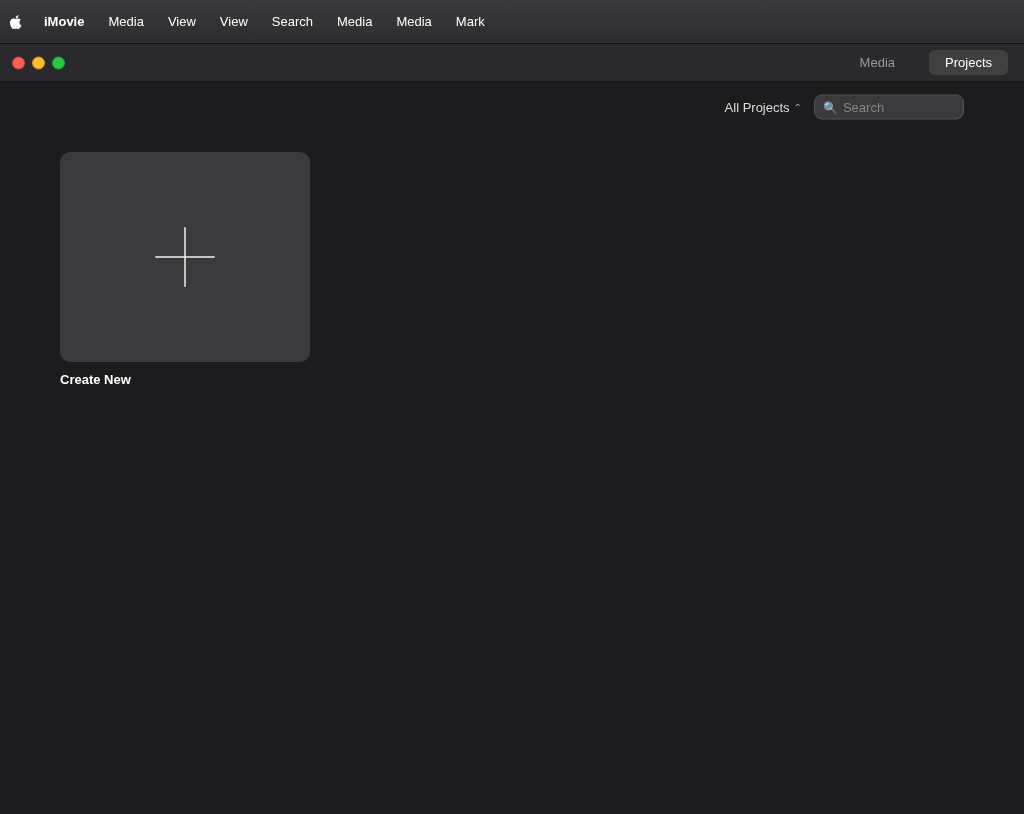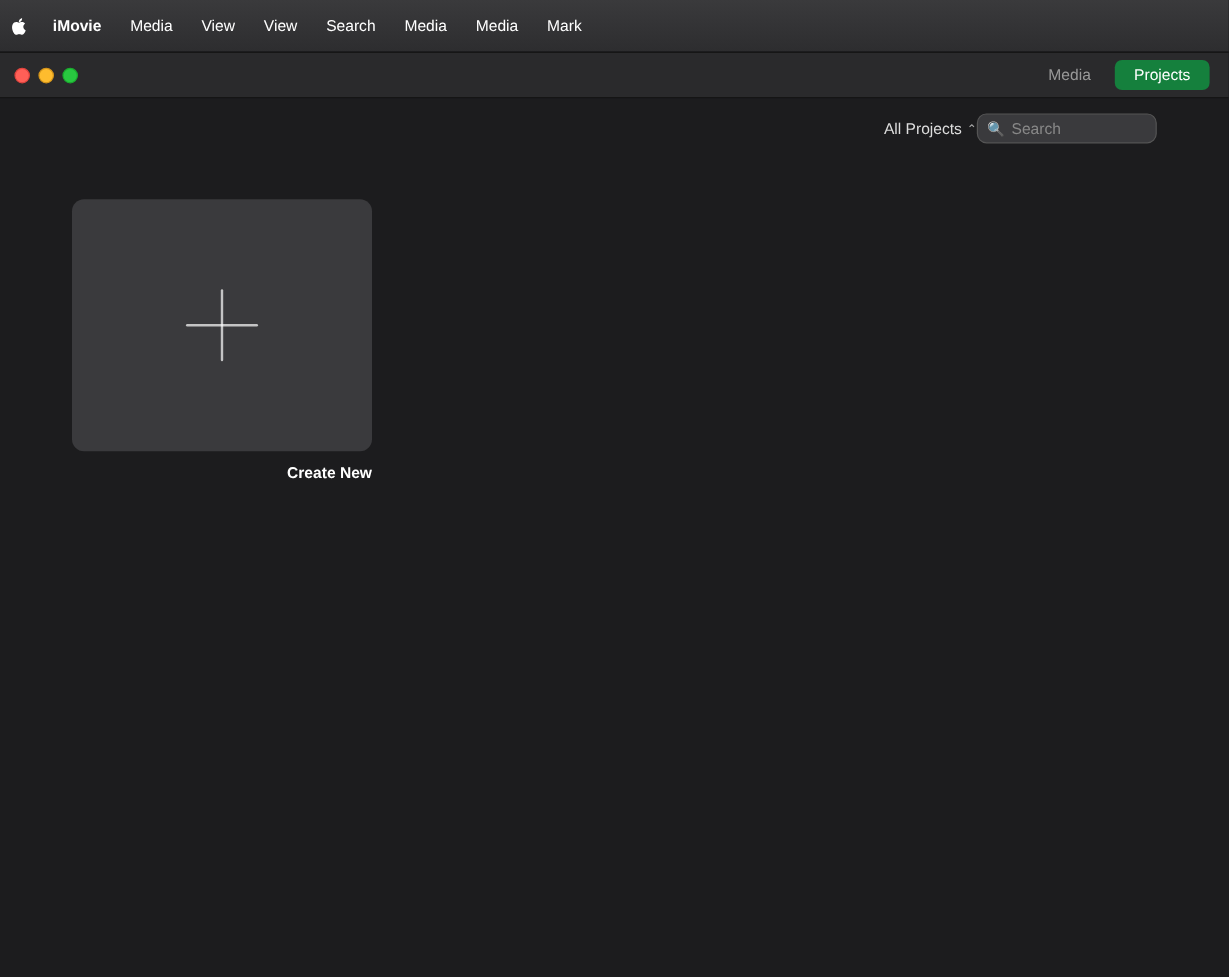--- a/index.html
+++ b/index.html
@@ -111,22 +111,23 @@
       border: none;
       font-weight: 400;
     }
 
     .tab-btn.inactive {
       background: transparent;
       color: #999;
     }
 
     .tab-btn.active {
-      background: #15803d;
-      color: #ffffff;
+      background: #404040;
+      color: #ffffff;
+      margin-left: 14px;
     }
 
     
     .main-content {
       width: 100%;
       height: calc(814px - 28px - 38px);
       background: #1c1c1e;
       position: relative;
     }
 
@@ -138,21 +139,21 @@
       align-items: center;
       justify-content: center;
       gap: 12px;
       padding: 0 16px;
       position: relative;
     }
 
     .toolbar-center {
       display: flex;
       align-items: center;
-      gap: 0;
+      gap: 12px;
       position: absolute;
       right: 60px;
       top: 50%;
       transform: translateY(-50%);
     }
 
     .all-projects-btn {
       display: flex;
       align-items: center;
       gap: 4px;
@@ -204,24 +205,23 @@
       padding: 20px 60px;
       display: flex;
       flex-wrap: wrap;
       gap: 20px;
       align-items: flex-start;
     }
 
     .project-card {
       display: flex;
       flex-direction: column;
-      align-items: flex-end;
+      align-items: flex-start;
       gap: 10px;
       cursor: pointer;
-      margin-top: 14px;
     }
 
     .project-thumbnail {
       width: 250px;
       height: 210px;
       background: #3a3a3d;
       border-radius: 10px;
       display: flex;
       align-items: center;
       justify-content: center;

